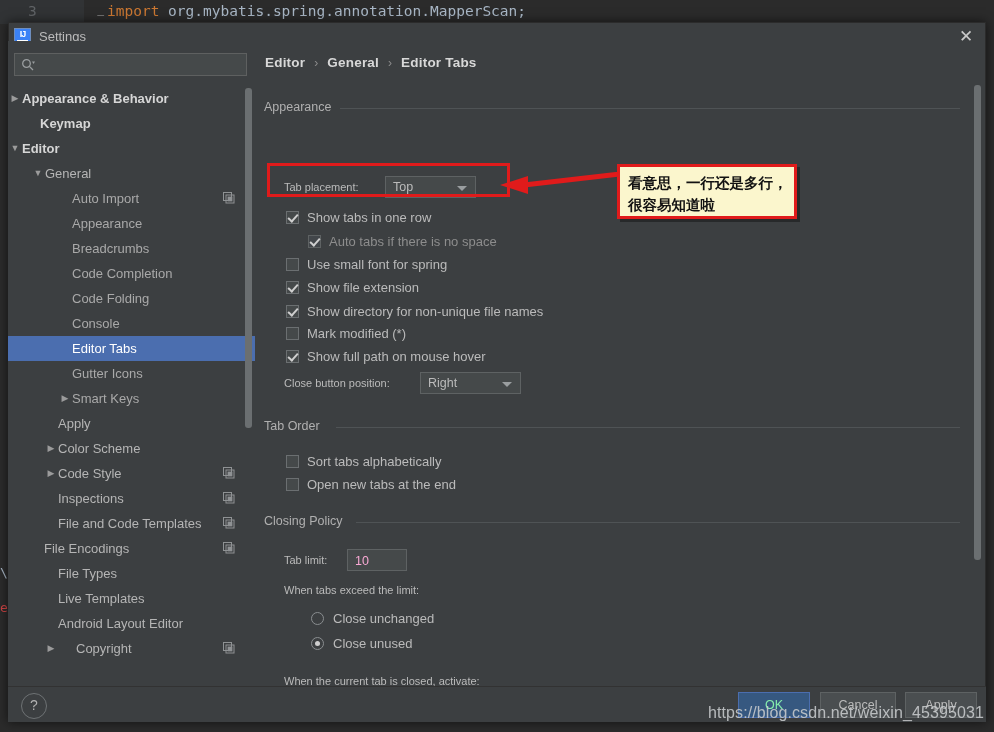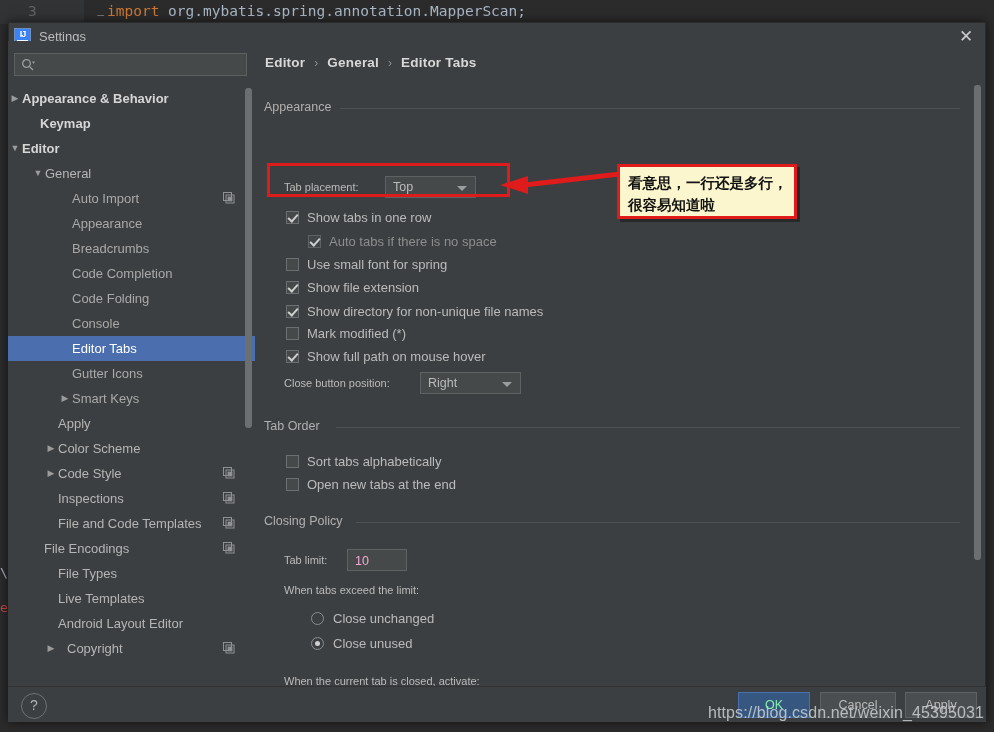--- a/index.html
+++ b/index.html
@@ -594,21 +594,21 @@
         <span class="tlabel" style="left: 50px;">File Types</span>
       </div>
       <div class="tree-row level2">
         <span class="tlabel" style="left: 50px;">Live Templates</span>
       </div>
       <div class="tree-row level2">
         <span class="tlabel" style="left: 50px;">Android Layout Editor</span>
       </div>
       <div class="tree-row level2">
         <span class="tw" style="left: 36px;">▶</span>
-        <span class="tlabel" style="left: 59px;">Copyright</span>
+        <span class="tlabel" style="left: 68px;">Copyright</span>
         <svg class="copy-icon" viewBox="0 0 12 12">
           <rect x="0.5" y="0.5" width="8" height="8" fill="none" stroke="#8f9294"></rect>
           <rect x="3" y="3" width="8" height="8" fill="none" stroke="#8f9294"></rect>
           <rect x="4.6" y="4.6" width="4.8" height="4.8" fill="#8f9294"></rect>
         </svg>
       </div>
     </div>
   <div id="sidebar-scrollbar-track"></div>
   <div id="sidebar-scrollbar-thumb"></div>
 </div>

